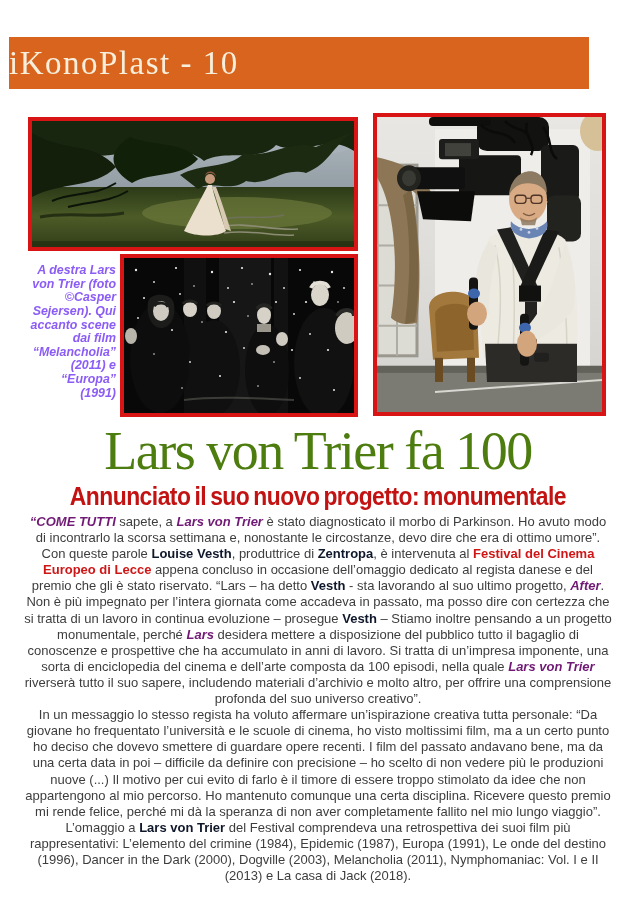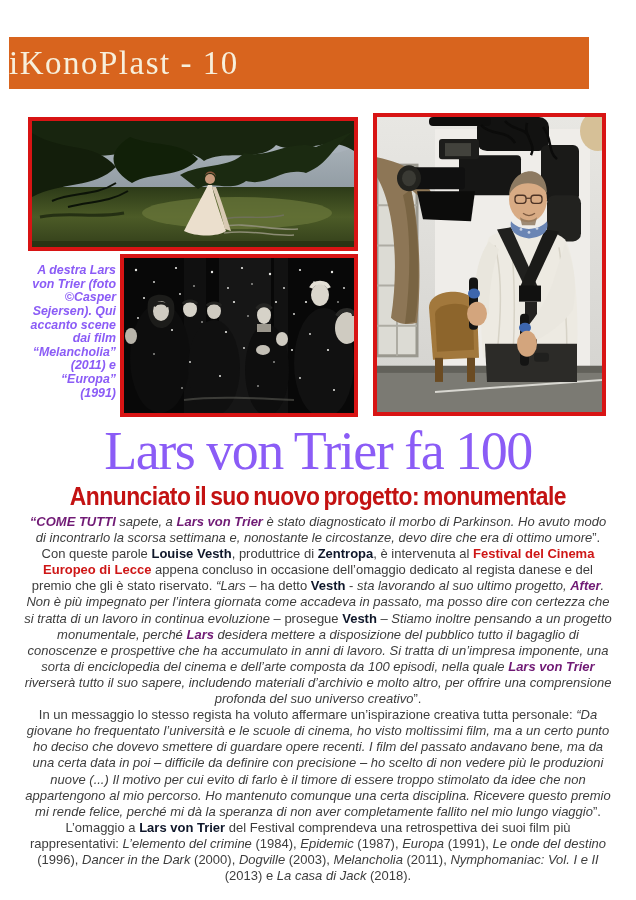--- a/index.html
+++ b/index.html
@@ -16,31 +16,31 @@
   .photo-melancholia{left:28px;top:117px;width:330px;height:134px;}
   .photo-lars{left:373px;top:113px;width:233px;height:303px;}
   .photo-europa{left:120px;top:254px;width:238px;height:163px;}
 
   .caption{position:absolute;left:4px;top:264px;width:112px;text-align:right;
            font-weight:700;font-style:italic;font-size:12.4px;line-height:1.1;color:#8b5cf6;
            white-space:pre-line;}
 
   .headline{position:absolute;left:0;top:420px;width:636px;text-align:center;
             font-family:"Liberation Serif",serif;font-weight:400;font-size:54px;
-            letter-spacing:-1.5px;color:#8b5cf6;margin:0;}
+            letter-spacing:-1.5px;color:#4d7c0f;margin:0;}
   .subheadline{position:absolute;left:0;top:481px;width:636px;text-align:center;margin:0;}
   .subheadline span{display:inline-block;font-weight:700;font-size:26px;letter-spacing:-0.6px;
             word-spacing:-2px;color:#c31212;transform:scaleX(0.88);transform-origin:center;}
 
   .body-text{position:absolute;left:23px;top:514px;width:590px;text-align:center;
              font-size:13px;line-height:16.1px;color:#3d3d3d;}
   .body-text p{margin:0;}
   .seg-r{font-style:normal;font-weight:400;}
   .seg-b{font-weight:700;color:#0f172a;}
-  .seg-i{font-style:italic;}
+  .seg-i{}
   .seg-bi{font-weight:700;font-style:italic;color:#701a75;}
   .seg-bred{font-weight:700;color:#ce1616;}
 </style>
 </head>
 <body>
 
 <div class="page">
 
   <div class="banner">
     <h1>iKonoPlast - 10</h1>

